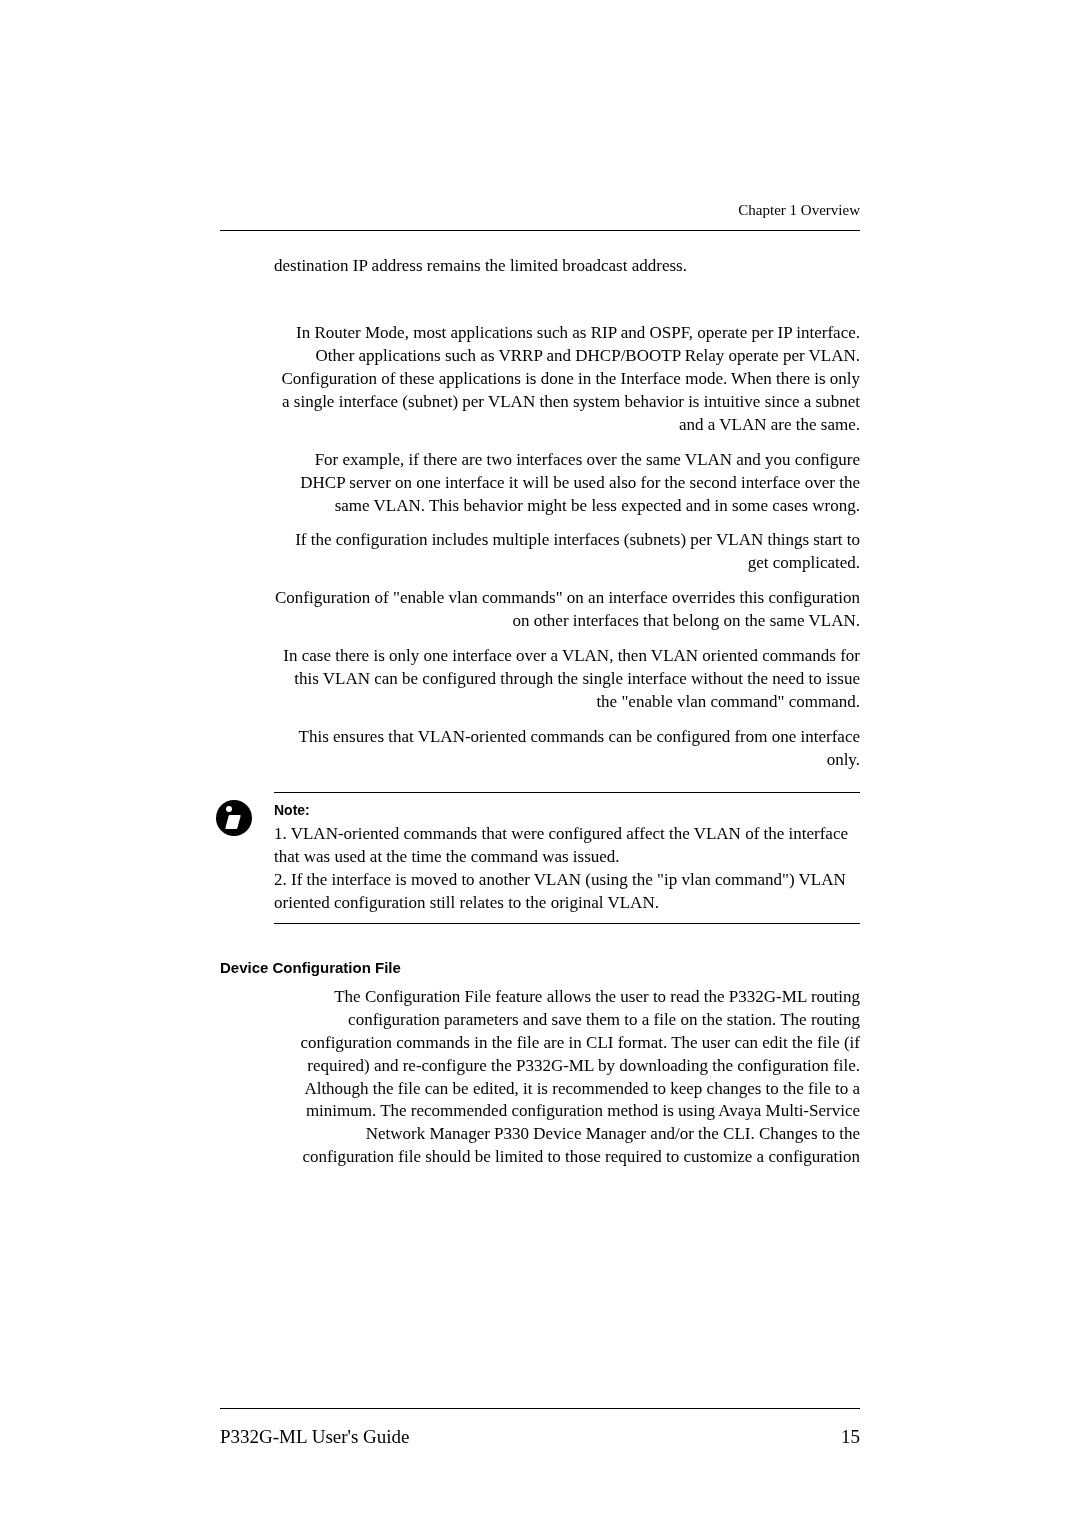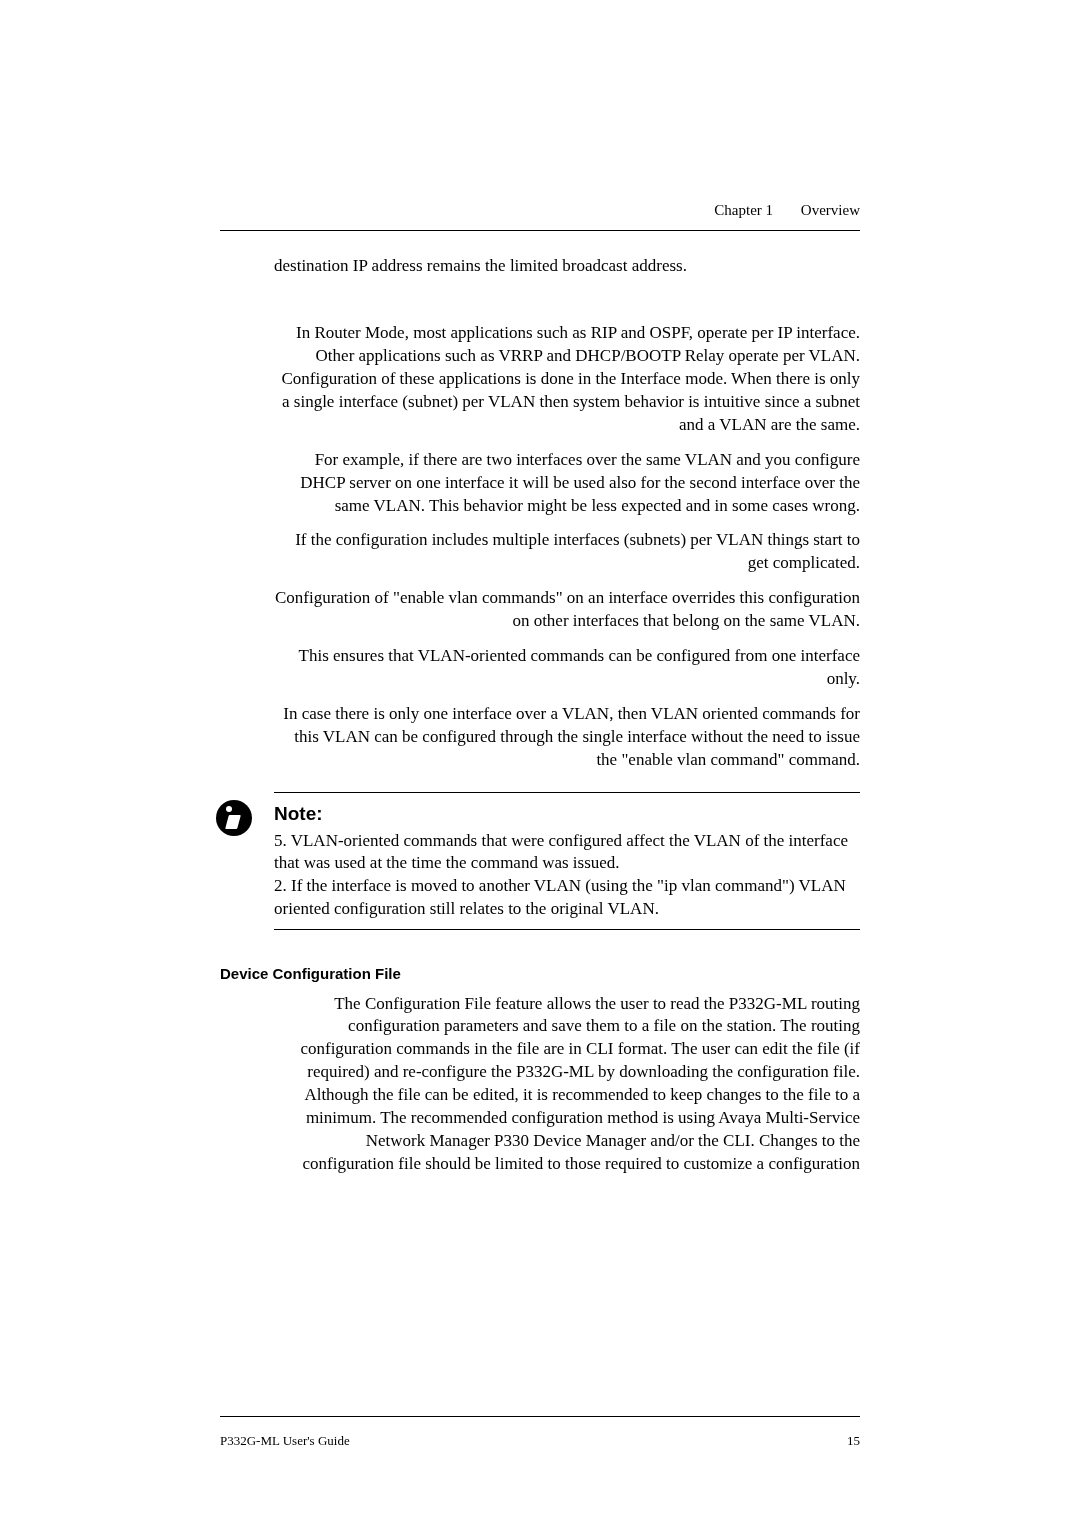--- a/index.html
+++ b/index.html
@@ -13,21 +13,21 @@
       padding: 200px 220px 60px 220px;
       font-size: 17px;
       line-height: 1.35;
     }
     .running-header {
       position: absolute;
       top: 200px;
       right: 220px;
       font-size: 15px;
     }
-    .running-header .chap { margin-right: 24px; }
+    .running-header .chap { }
     .hr-top {
       position: absolute;
       top: 230px;
       left: 220px;
       right: 220px;
       height: 0;
       border-top: 1px solid #000;
     }
     .content {
       position: absolute;
@@ -59,21 +59,21 @@
       border-top: 1px solid #000;
       margin-bottom: 8px;
     }
     .note-rule-bottom {
       border-top: 1px solid #000;
       margin-top: 8px;
     }
     .note-label {
       font-family: Arial, Helvetica, sans-serif;
       font-weight: bold;
-      font-size: 19px;
+      font-size: 14px;
       margin-bottom: 3px;
     }
     .info-icon {
       position: absolute;
       left: -58px;
       top: 8px;
       width: 36px;
       height: 36px;
       background: #000;
       border-radius: 50%;
@@ -108,48 +108,48 @@
       bottom: 78px;
       left: 220px;
       right: 220px;
     }
     .footer-rule {
       border-top: 1px solid #000;
     }
     .footer-text {
       display: flex;
       justify-content: space-between;
-      font-size: 13px;
+      font-size: 19px;
       margin-top: 15px;
     }
   </style>
 </head>
 <body>
 
 <div class="running-header">
   <span class="chap">Chapter 1</span>
   <span>Overview</span>
 </div>
 <div class="hr-top"></div>
 
 <div class="content">
   <p class="continuation">destination IP address remains the limited broadcast address.</p>
 
   <p class="para">In Router Mode, most applications such as RIP and OSPF, operate per IP interface. Other applications such as VRRP and DHCP/BOOTP Relay operate per VLAN. Configuration of these applications is done in the Interface mode. When there is only a single interface (subnet) per VLAN then system behavior is intuitive since a subnet and a VLAN are the same.</p>
   <p class="para">For example, if there are two interfaces over the same VLAN and you configure DHCP server on one interface it will be used also for the second interface over the same VLAN. This behavior might be less expected and in some cases wrong.</p>
   <p class="para">If the configuration includes multiple interfaces (subnets) per VLAN things start to get complicated.</p>
   <p class="para">Configuration of "enable vlan commands" on an interface overrides this configuration on other interfaces that belong on the same VLAN.</p>
+  <p class="para">In case there is only one interface over a VLAN, then VLAN oriented commands for this VLAN can be configured through the single interface without the need to issue the "enable vlan command" command.</p>
   <p class="para">This ensures that VLAN-oriented commands can be configured from one interface only.</p>
-  <p class="para">In case there is only one interface over a VLAN, then VLAN oriented commands for this VLAN can be configured through the single interface without the need to issue the "enable vlan command" command.</p>
 
   <div class="note-block">
     <div class="info-icon"></div>
     <div class="note-rule-top"></div>
     <div class="note-label">Note:</div>
-    <div>5. VLAN-oriented commands that were configured affect the VLAN of the interface that was used at the time the command was issued.</div>
+    <div>1. VLAN-oriented commands that were configured affect the VLAN of the interface that was used at the time the command was issued.</div>
     <div>2. If the interface is moved to another VLAN (using the "ip vlan command") VLAN oriented configuration still relates to the original VLAN.</div>
     <div class="note-rule-bottom"></div>
   </div>
 
   <div class="section-gap"></div>
 
   <div class="section-title">Device Configuration File</div>
   <p class="para">The Configuration File feature allows the user to read the P332G-ML routing configuration parameters and save them to a file on the station. The routing configuration commands in the file are in CLI format. The user can edit the file (if required) and re-configure the P332G-ML by downloading the configuration file. Although the file can be edited, it is recommended to keep changes to the file to a minimum. The recommended configuration method is using Avaya Multi-Service Network Manager P330 Device Manager and/or the CLI. Changes to the configuration file should be limited to those required to customize a configuration</p>
 </div>
 

